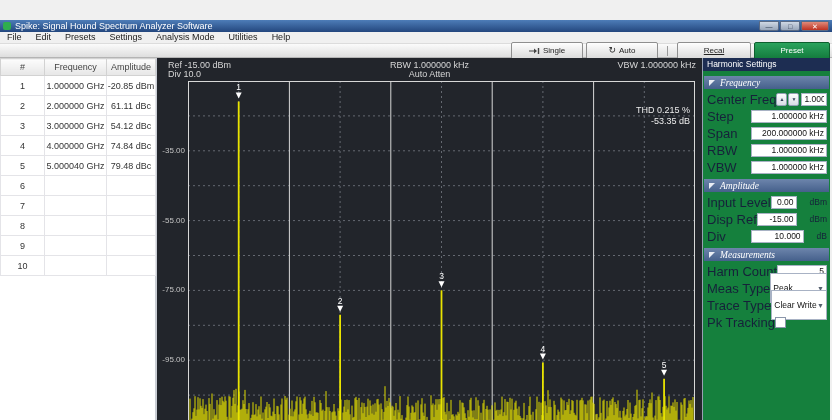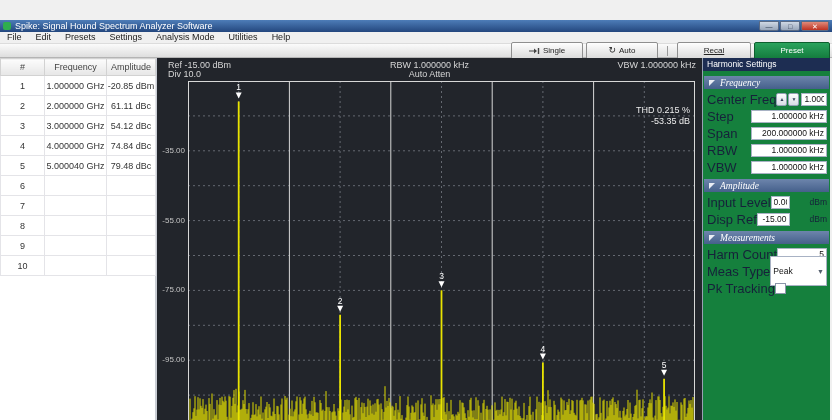--- a/index.html
+++ b/index.html
@@ -75,21 +75,21 @@
   .srow .lbl { flex:0 0 44px; font-size:13px; color:#16213a; white-space:nowrap; }
   .sinput {
     flex:1 1 auto; height:13px; min-width:0; background:#fff; border:1px solid #a8b2c4;
     font-family:"Liberation Sans",sans-serif; font-size:8.5px; text-align:right; padding:0 2px; color:#111;
   }
   .spin { display:flex; gap:1px; margin-right:2px; }
   .spin-btn {
     width:11px; height:13px; background:linear-gradient(#fdfdfd,#d8dde6); border:1px solid #93a0b4;
     font-size:5px; line-height:11px; text-align:center; color:#34415a; border-radius:2px;
   }
-  .unit { flex:0 0 20px; font-size:8.5px; color:#16213a; padding-left:20px; }
+  .unit { flex:0 0 20px; font-size:8.5px; color:#16213a; padding-left:13px; }
   .sel {
     flex:1 1 auto; height:13px; background:#fff; border:1px solid #a8b2c4; display:flex;
     align-items:center; font-size:8.5px; color:#111; padding:14px 2px; justify-content:space-between;
   }
   .sel .arr { font-size:7px; color:#55606f; }
   .chk { width:11px; height:11px; background:#fff; border:1px solid #8b96aa; }
 </style>
 </head>
 <body>
 
@@ -339,38 +339,50 @@
             <div class="srow">
               <span class="lbl">Input Level</span>
               <input class="sinput" type="text" value="0.00" style="">
               <span class="unit">dBm</span>
             </div>
             <div class="srow">
               <span class="lbl">Disp Ref</span>
               <input class="sinput" type="text" value="-15.00" style="">
               <span class="unit">dBm</span>
             </div>
+            <div class="srow">
+              <span class="lbl">Div</span>
+              <input class="sinput" type="text" value="10.000" style="">
+              <span class="unit">dB</span>
+            </div>
           </div>
           <div class="section">
             <div class="section-hdr">
               <div class="tri"></div>
               <span>Measurements</span>
             </div>
             <div class="srow">
               <span class="lbl">Harm Count</span>
               <input class="sinput" type="text" value="5" style="">
             </div>
             <div class="srow">
               <span class="lbl">Meas Type</span>
               <div class="sel">
                 <span>Peak</span>
                 <span class="arr">▼</span>
               </div>
             </div>
             <div class="srow">
+              <span class="lbl">Trace Type</span>
+              <div class="sel">
+                <span>Clear Write</span>
+                <span class="arr">▼</span>
+              </div>
+            </div>
+            <div class="srow">
               <span class="lbl">Pk Tracking</span>
               <div class="chk"></div>
             </div>
           </div>
         </div>
     </div>
 
   </div>
 </div>
 

